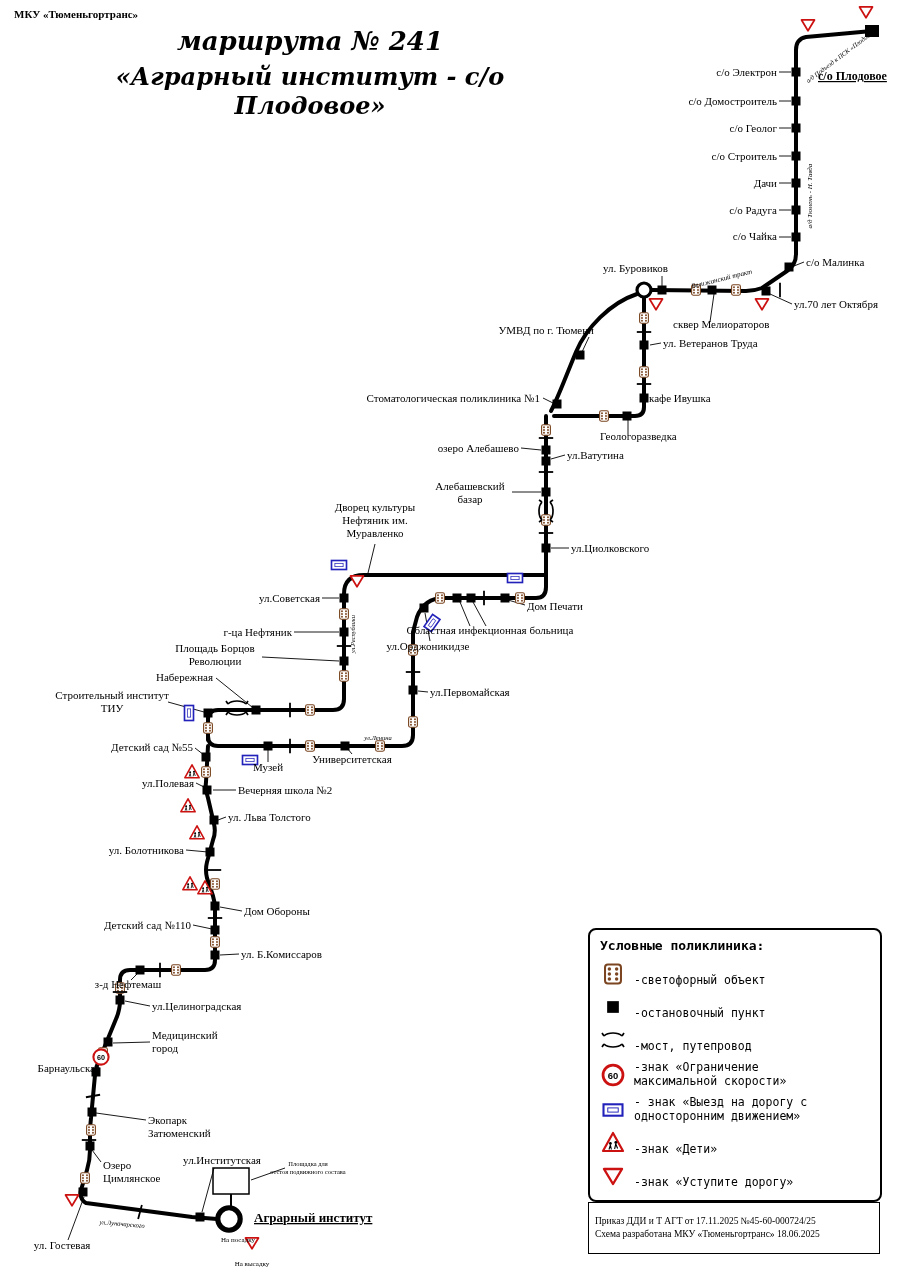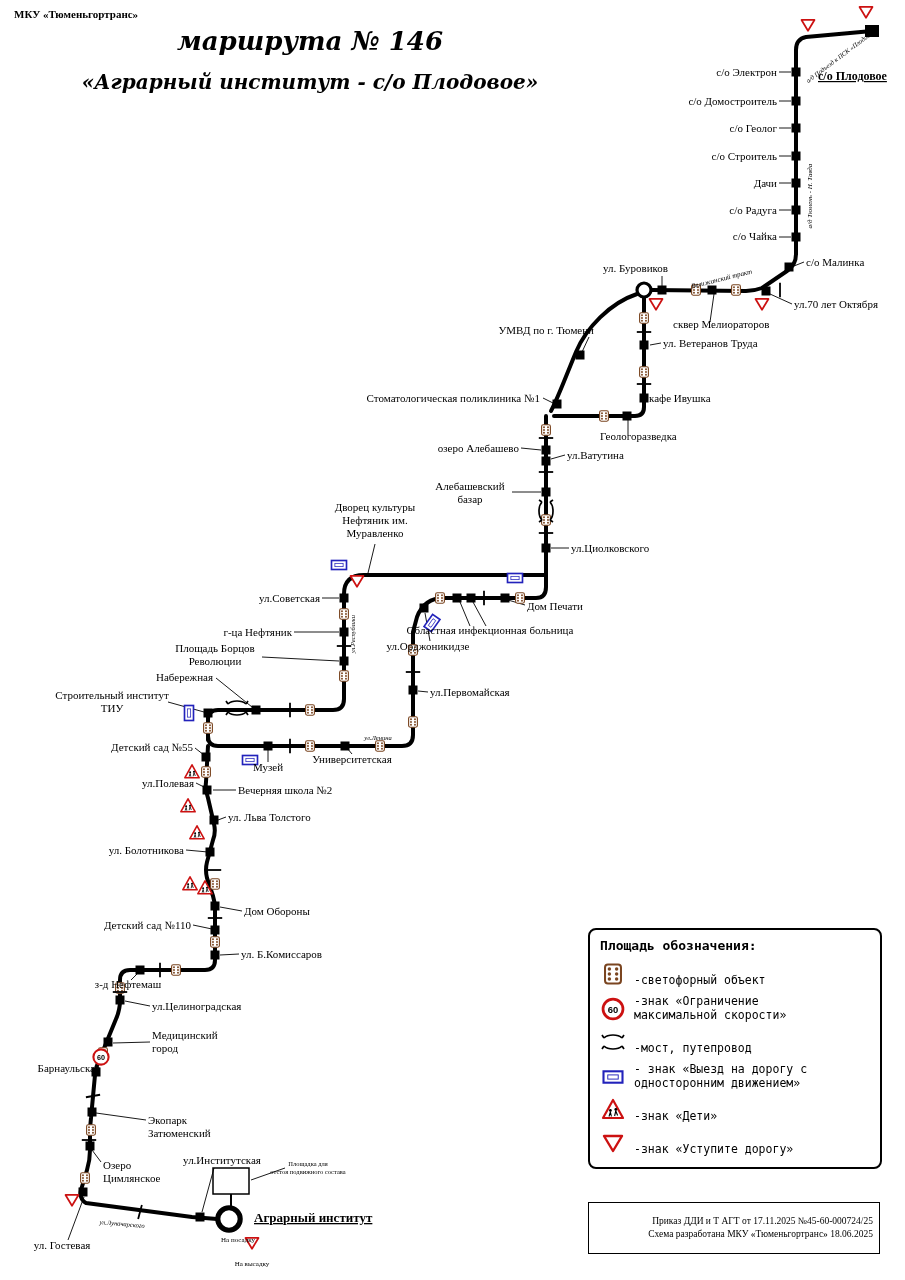--- a/index.html
+++ b/index.html
@@ -9,30 +9,30 @@
   .route{stroke:#000;stroke-width:4;fill:none;stroke-linejoin:round;stroke-linecap:round;}
   .route-thin{stroke:#000;stroke-width:2;fill:none;}
   .depot{fill:#fff;stroke:#000;stroke-width:1.5;}
   .leader{stroke:#000;stroke-width:0.9;}
   .lbl{font-family:"Liberation Serif",serif;fill:#000;}
   .hdr-corner{position:absolute;left:14px;top:8px;z-index:2;font-weight:bold;font-size:11px;}
   .title-wrap{position:absolute;left:80px;top:26px;width:460px;z-index:2;text-align:center;
               font-family:"DejaVu Serif",serif;font-style:italic;font-weight:bold;}
   .t1{font-size:38px;line-height:1.05;}
   .t2{font-size:26px;margin-top:0px;}
-  .t3{font-size:20px;margin-top:14px;}
+  .t3{font-size:24px;margin-top:6px;}
   .legend{position:absolute;left:588px;top:928px;width:272px;z-index:2;background:#fff;
           border:2px solid #000;border-radius:8px;padding:8px 8px 4px 10px;
           font-family:"DejaVu Sans Mono",monospace;}
   .legend-title{font-weight:bold;font-size:13px;margin-bottom:8px;}
   .lg-row{display:flex;align-items:flex-end;gap:8px;margin-bottom:7px;}
   .lg-ic{width:26px;height:26px;flex:0 0 26px;}
   .lg-lb{font-size:11.5px;line-height:14px;}
   .order-box{position:absolute;left:588px;top:1202px;width:278px;z-index:2;background:#fff;
-             border:1.5px solid #000;padding:12px 6px;font-size:9.5px;line-height:13px;text-align:right;}
+             border:1.5px solid #000;padding:12px 6px;font-size:9.5px;line-height:13px;}
 </style>
 </head>
 <body>
 
 <div class="canvas">
 
   <svg id="map" width="905" height="1280">
     <defs>
       <g id="d-stop">
           <rect x="-4.5" y="-4.5" width="9" height="9" fill="#000"></rect>
@@ -304,50 +304,58 @@
       <text x="812" y="196" class="lbl" font-size="7" text-anchor="middle" font-style="italic" transform="rotate(-90 812 196)">а/д Тюмень - Н. Тавда</text>
       <text x="722" y="281" class="lbl" font-size="7" text-anchor="middle" font-style="italic" transform="rotate(-14 722 281)">Велижанский тракт</text>
       <text x="355" y="634" class="lbl" font-size="6.5" text-anchor="middle" font-style="italic" transform="rotate(-90 355 634)">ул.Республики</text>
       <text x="378" y="740" class="lbl" font-size="6.5" text-anchor="middle" font-style="italic">ул.Ленина</text>
       <text x="122" y="1226" class="lbl" font-size="6.5" text-anchor="middle" font-style="italic" transform="rotate(5 122 1226)">ул.Луначарского</text>
     </svg>
 
   <div class="hdr-corner">МКУ «Тюменьгортранс»</div>
 
   <div class="title-wrap">
-    <div class="t2">маршрута № 146</div>
+    <div class="t2">маршрута № 241</div>
     <div class="t3">«Аграрный институт - с/о Плодовое»</div>
   </div>
 
   <div class="legend">
-    <div class="legend-title">Площадь обозначения:</div>
+    <div class="legend-title">Условные поликлиника:</div>
     <div id="legend-items">
         <div class="lg-row">
           <svg class="lg-ic" viewBox="-13 -13 26 26">
             <use href="#d-light" transform="scale(1.45)"></use>
           </svg>
           <div class="lg-lb">
             <div>-светофорный объект</div>
+          </div>
+        </div>
+        <div class="lg-row">
+          <svg class="lg-ic" viewBox="-13 -13 26 26">
+            <use href="#d-stop" transform="scale(1.3)"></use>
+          </svg>
+          <div class="lg-lb">
+            <div>-остановочный пункт</div>
+          </div>
+        </div>
+        <div class="lg-row">
+          <svg class="lg-ic" viewBox="-13 -13 26 26">
+            <use href="#d-bridge" transform="rotate(90)"></use>
+          </svg>
+          <div class="lg-lb">
+            <div>-мост, путепровод</div>
           </div>
         </div>
         <div class="lg-row">
           <svg class="lg-ic" viewBox="-13 -13 26 26">
             <use href="#d-s60" transform="scale(1.05)"></use>
           </svg>
           <div class="lg-lb">
             <div>-знак «Ограничение</div>
             <div>максимальной скорости»</div>
-          </div>
-        </div>
-        <div class="lg-row">
-          <svg class="lg-ic" viewBox="-13 -13 26 26">
-            <use href="#d-bridge" transform="rotate(90)"></use>
-          </svg>
-          <div class="lg-lb">
-            <div>-мост, путепровод</div>
           </div>
         </div>
         <div class="lg-row">
           <svg class="lg-ic" viewBox="-13 -13 26 26">
             <use href="#d-oneway" transform="scale(0.95)"></use>
           </svg>
           <div class="lg-lb">
             <div>- знак «Выезд на дорогу с</div>
             <div>односторонним движением»</div>
           </div>

